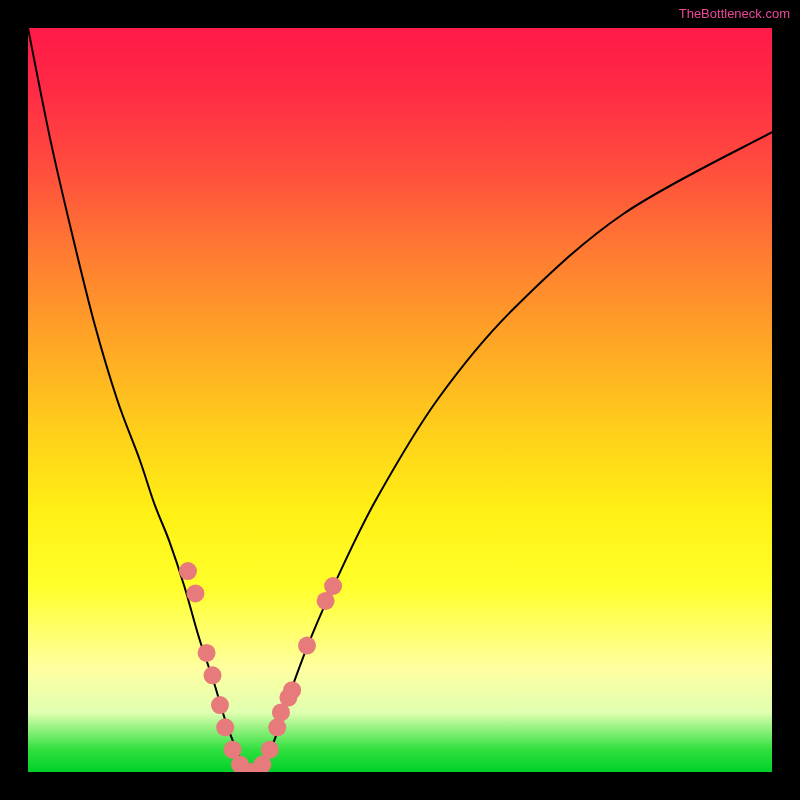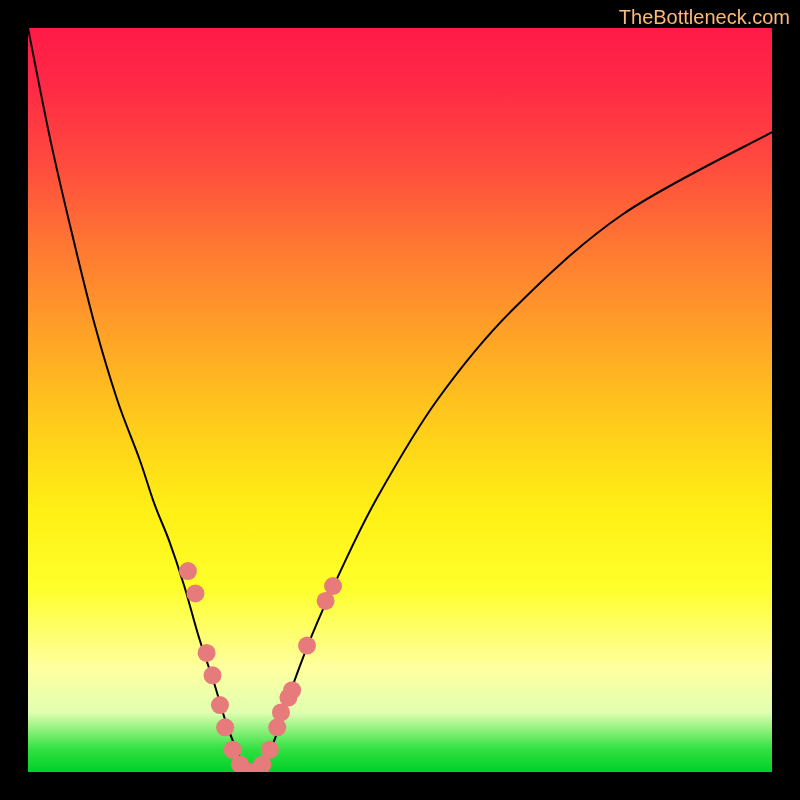--- a/index.html
+++ b/index.html
@@ -29,22 +29,22 @@
       #ffffa0 86%,
       #e0ffb0 92%,
       #30e040 97%,
       #00d028 100%
     );
   }
   .watermark {
     position: absolute;
     top: 6px;
     right: 10px;
-    color: #fdba74;
-    font-size: 20px;
+    color: #ec4899;
+    font-size: 13px;
     font-weight: 500;
     font-family: Arial, sans-serif;
     z-index: 10;
   }
   svg.curve {
     position: absolute;
     left: 0;
     top: 0;
     width: 744px;
     height: 744px;

